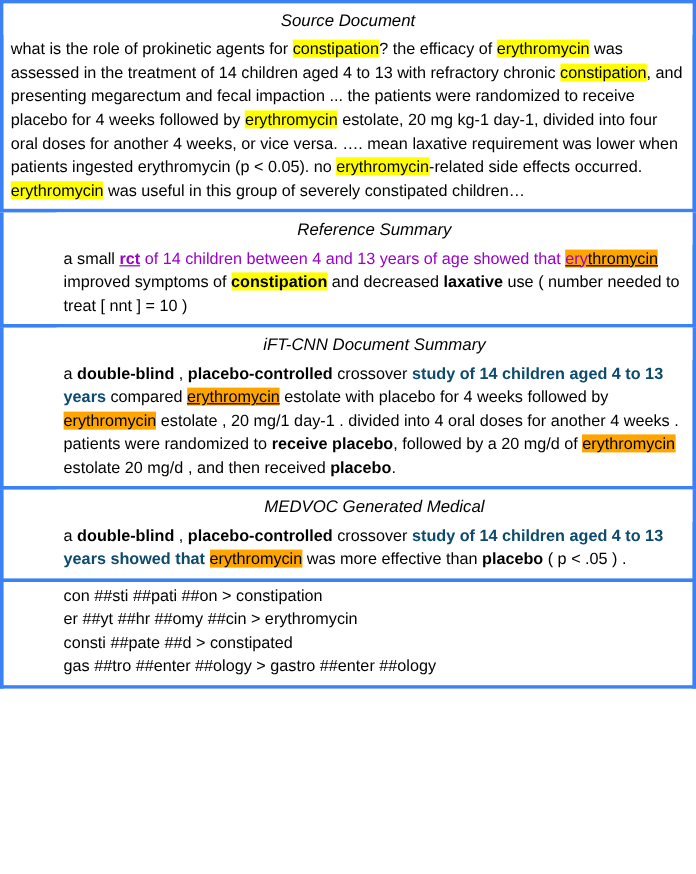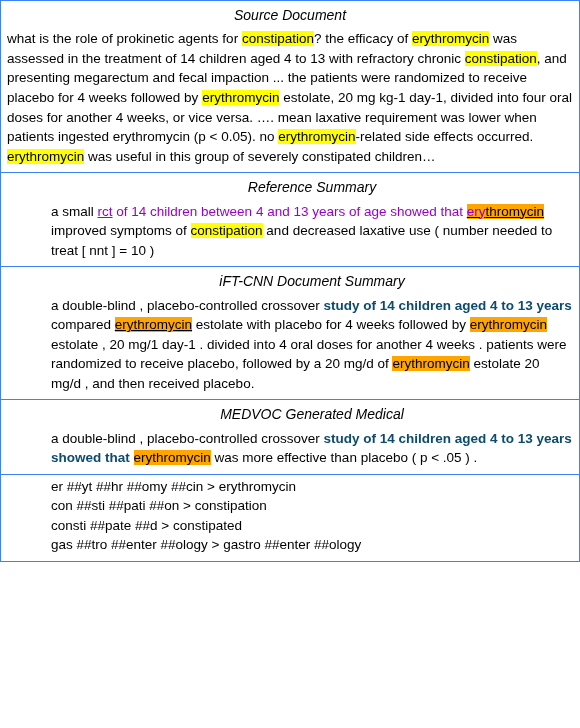--- a/index.html
+++ b/index.html
@@ -5,21 +5,21 @@
     * { margin: 0; padding: 0; box-sizing: border-box; }
     body {
       width: 580px;
       font-family: Arial, sans-serif;
       font-size: 13.5px;
       line-height: 1.45;
       background: #fff;
       color: #000;
     }
     .section {
-      border: 1px solid #3b82f6;
+      border: 3px solid #3b82f6;
       margin-bottom: 0;
     }
     .section + .section {
       border-top: none;
       padding-left: 44px;
     }
     .section-title {
       text-align: center;
       font-style: italic;
       font-size: 14px;
@@ -35,21 +35,21 @@
     .highlight-orange {
       background-color: #ffa500;
     }
     .highlight-purple-text {
       color: #9900cc;
     }
     .highlight-blue-text {
       color: #0c4a6e;
       font-weight: bold;
     }
-    .bold { font-weight: normal; text-align: right; }
+    .bold { font-weight: bold; text-align: right; }
     .underline { text-decoration: underline; }
   </style>
 </head>
 <body>
 
 <div class="section">
   <div class="section-title">Source Document</div>
   <div class="section-body">
     <span>
       what is the role of prokinetic agents for <span class="highlight-yellow">constipation</span>? the efficacy of <span class="highlight-yellow">erythromycin</span> was assessed in the treatment of 14 children aged 4 to 13 with refractory chronic <span class="highlight-yellow">constipation</span>, and presenting megarectum and fecal impaction ... the patients were randomized to receive placebo for 4 weeks followed by <span class="highlight-yellow">erythromycin</span> estolate, 20 mg kg-1 day-1, divided into four oral doses for another 4 weeks, or vice versa. …. mean laxative requirement was lower when patients ingested erythromycin (p &lt; 0.05). no <span class="highlight-yellow">erythromycin</span>-related side effects occurred. <span class="highlight-yellow">erythromycin</span> was useful in this group of severely constipated children…
@@ -79,18 +79,18 @@
   <div class="section-title">MEDVOC Generated Medical</div>
   <div class="section-body">
     <span>
       a <span class="bold">double-blind</span> , <span class="bold">placebo-controlled</span> crossover <span class="highlight-blue-text">study of 14 children aged 4 to 13 years showed that</span> <span class="highlight-orange">erythromycin</span> was more effective than <span class="bold">placebo</span> ( p &lt; .05 ) .
     </span>
   </div>
 </div>
 
 <div class="section">
   <div class="section-body">
+    <div>con ##sti ##pati ##on &gt; constipation</div>
     <div>er ##yt ##hr ##omy ##cin &gt; erythromycin</div>
-    <div>con ##sti ##pati ##on &gt; constipation</div>
     <div>consti ##pate ##d &gt; constipated</div>
     <div>gas ##tro ##enter ##ology &gt; gastro ##enter ##ology</div>
   </div>
 </div>
 
 </body></html>

